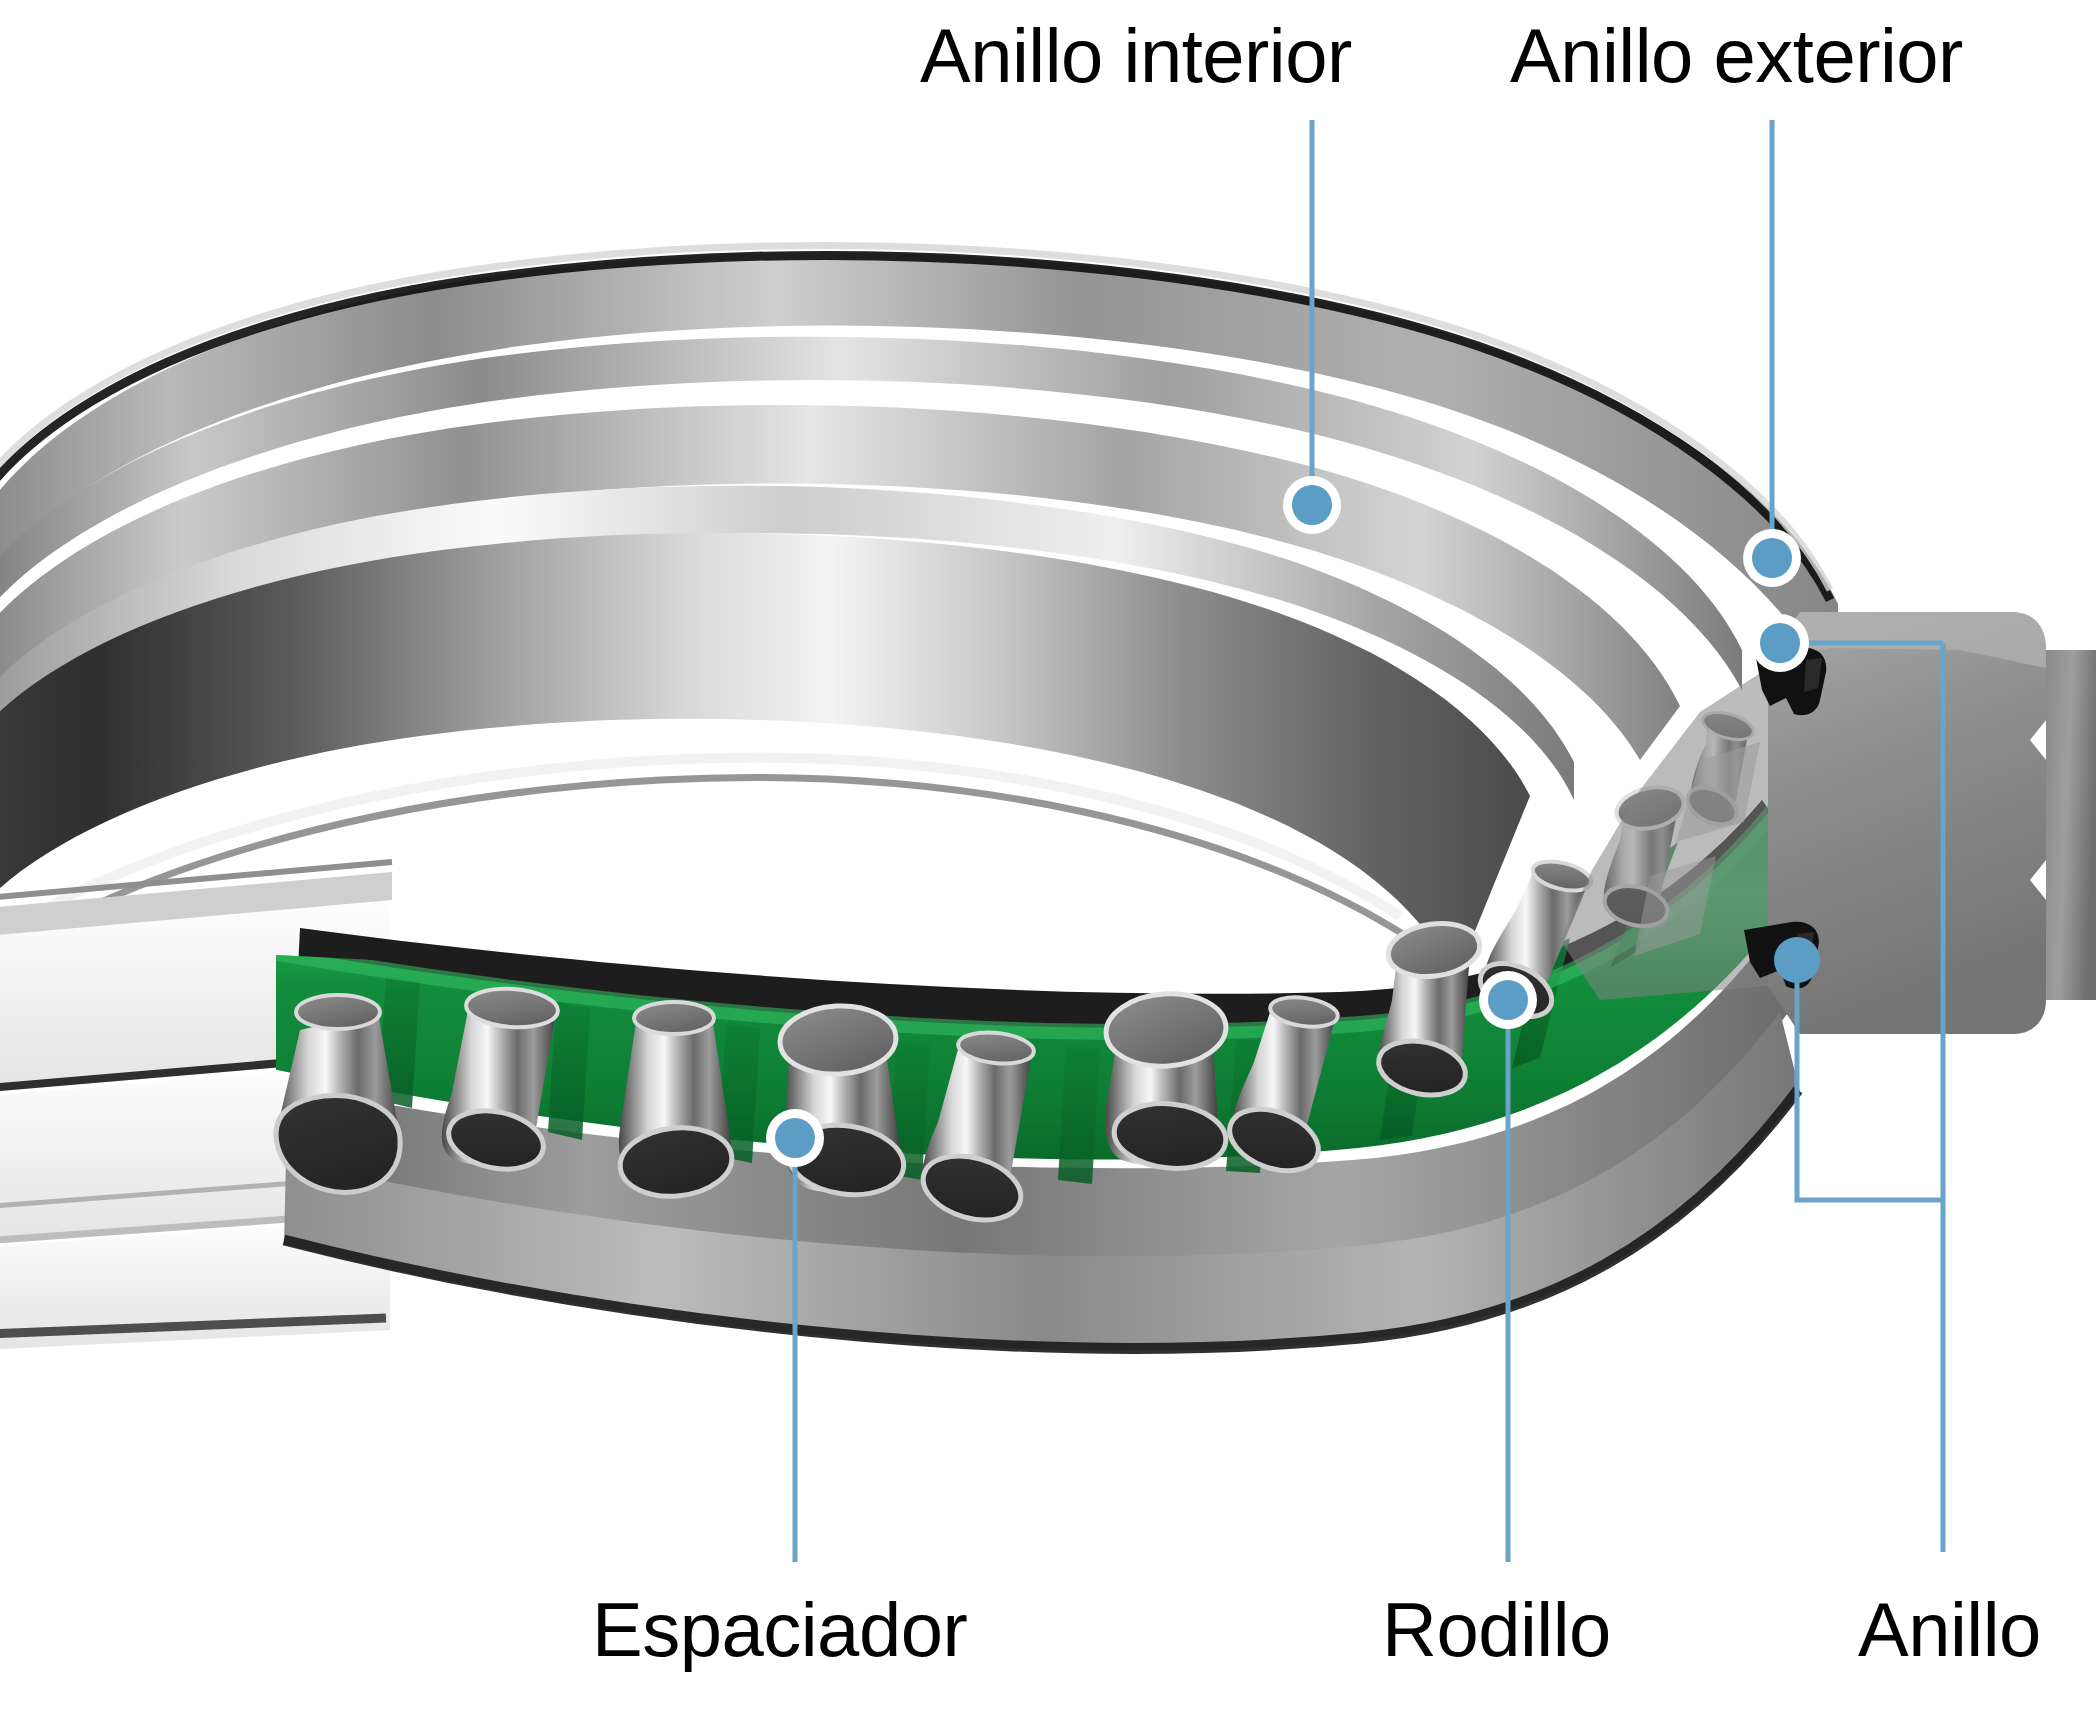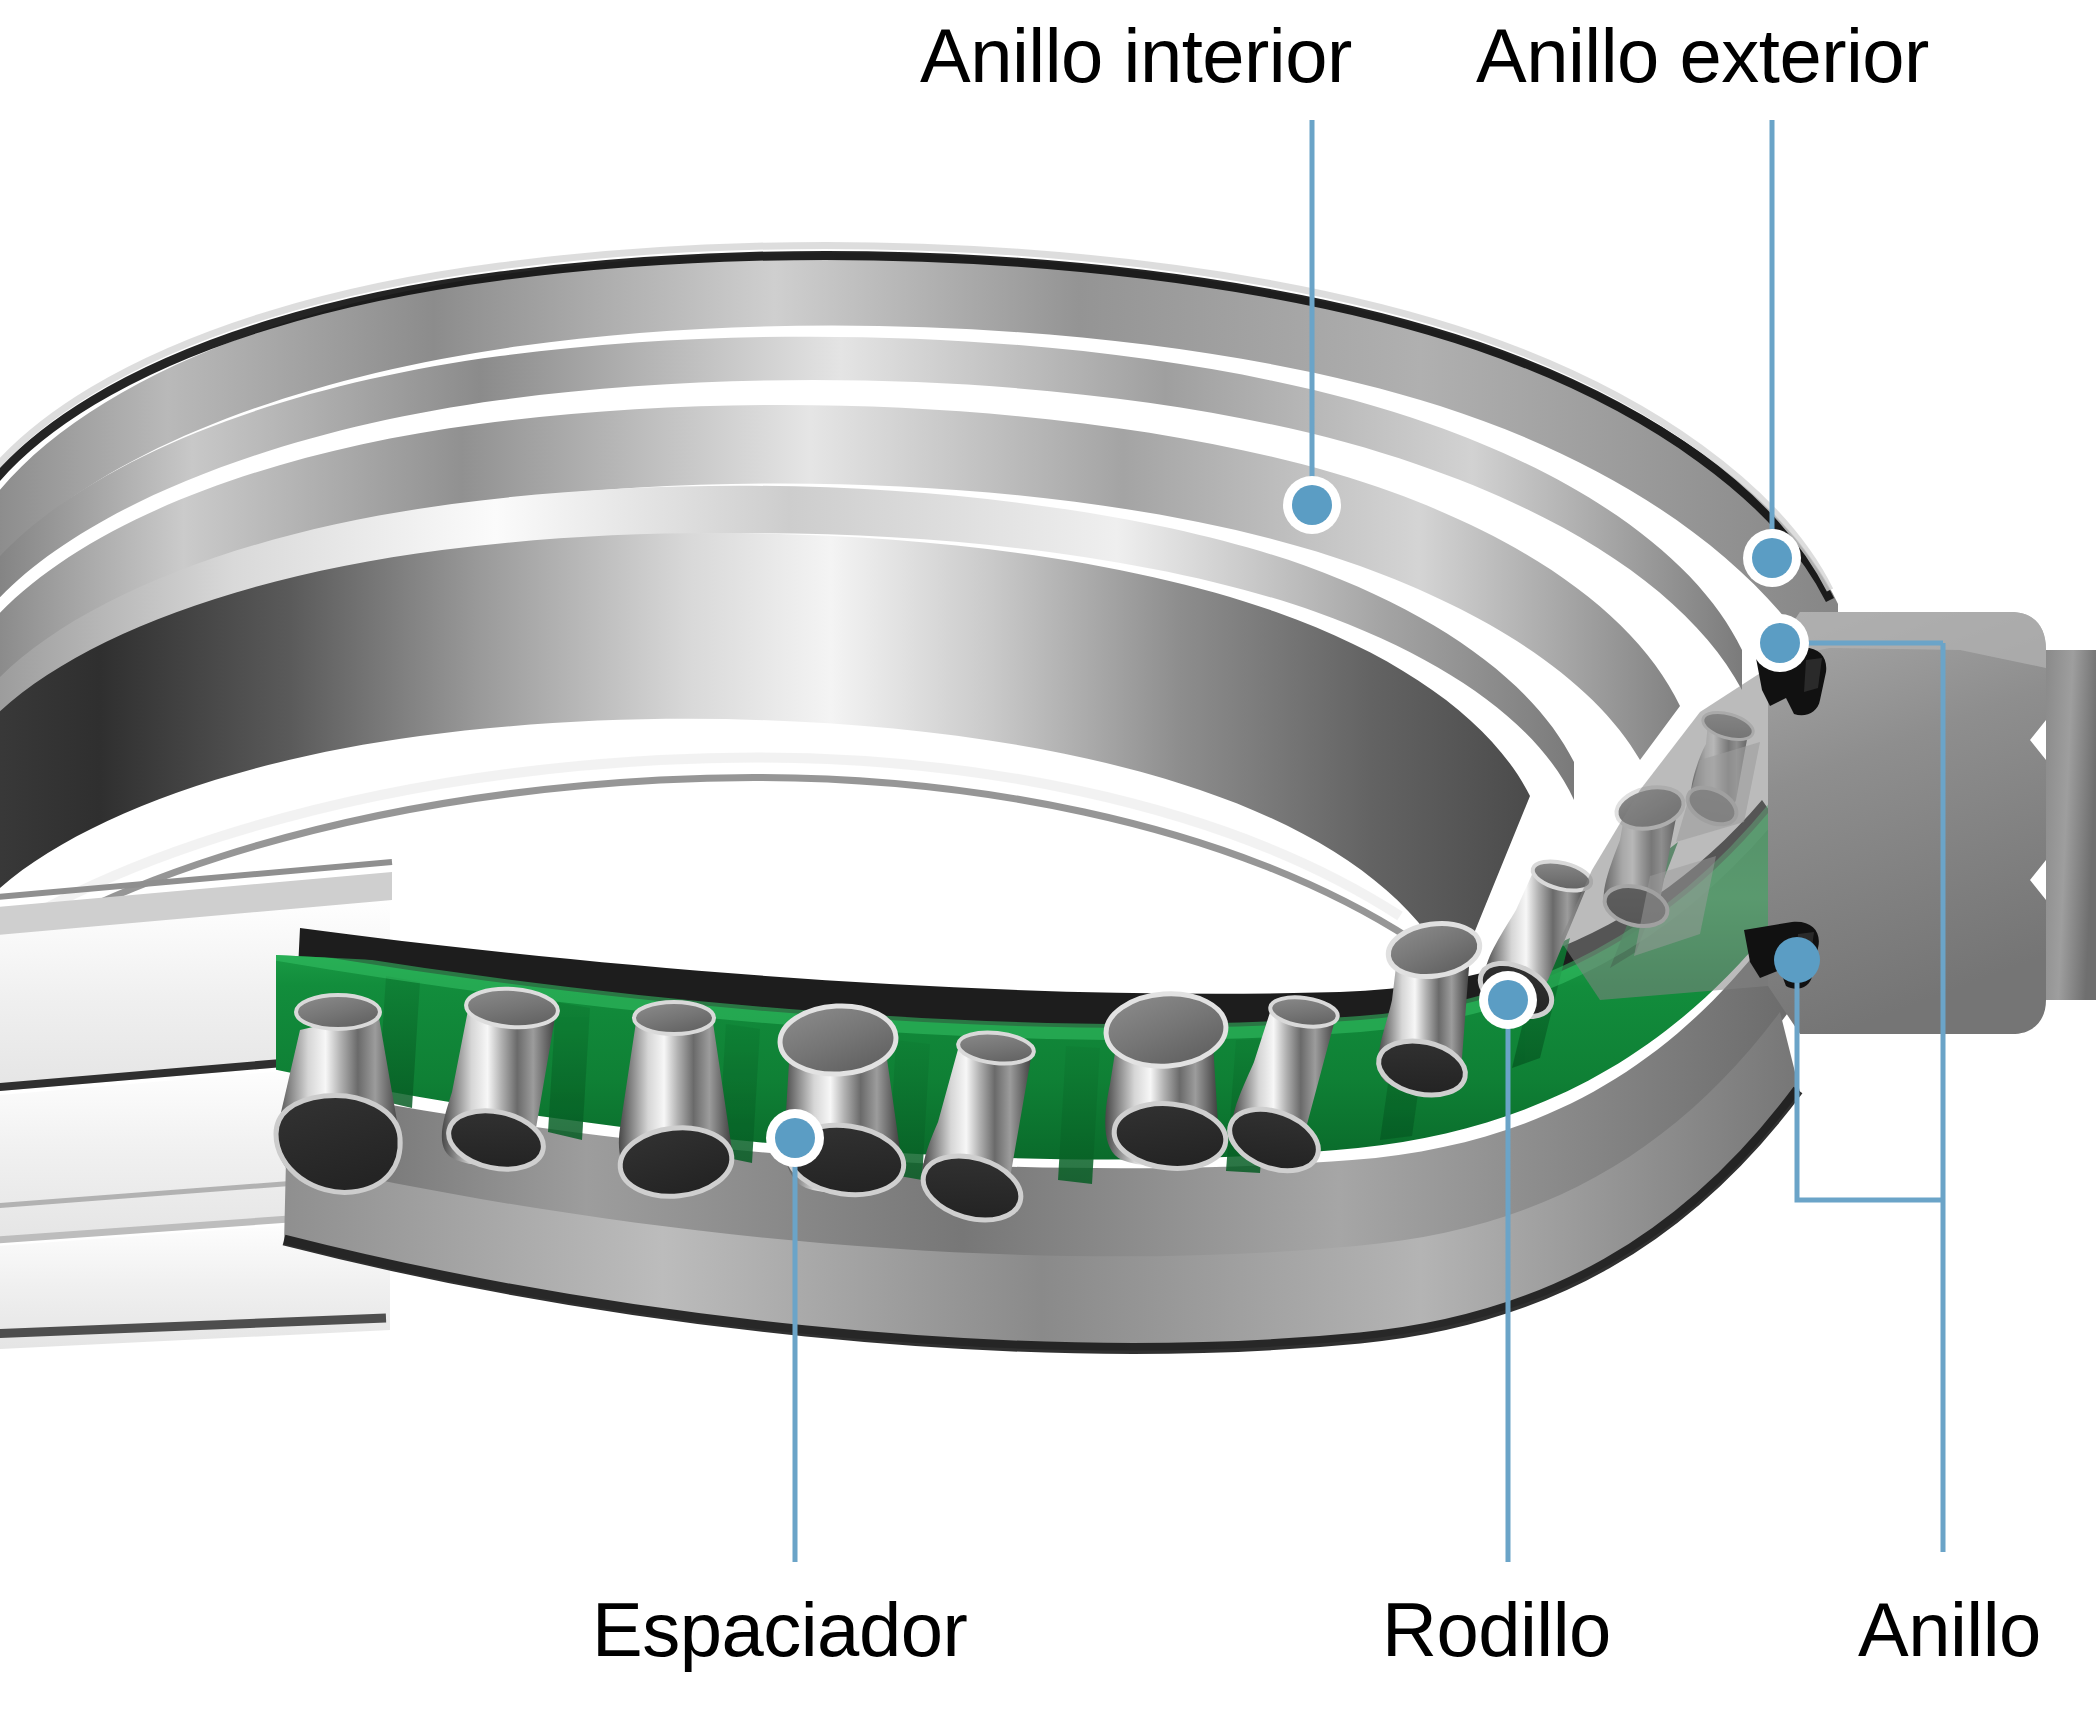--- a/index.html
+++ b/index.html
@@ -438,18 +438,18 @@
         <circle cx="1780" cy="643" r="29" fill="#ffffff"></circle>
         <circle cx="1780" cy="643" r="20" fill="#5b9dc4"></circle>
       </g>
       <g>
         <circle cx="1797" cy="960" r="23" fill="#5b9dc4"></circle>
       </g>
     </g>
   </svg>
 
   <div class="lbl" style="left:920px;  top:18px;">Anillo interior</div>
-  <div class="lbl" style="left:1476px; top:18px;">Anillo exterior</div>
+  <div class="lbl" style="left:1510px; top:18px;">Anillo exterior</div>
   <div class="lbl" style="left:1382px; top:1592px;">Rodillo</div>
   <div class="lbl" style="left:592px;  top:1592px;">Espaciador</div>
   <div class="lbl" style="left:1858px; top:1592px;">Anillo</div>
 
 </div>
 
 </body></html>

